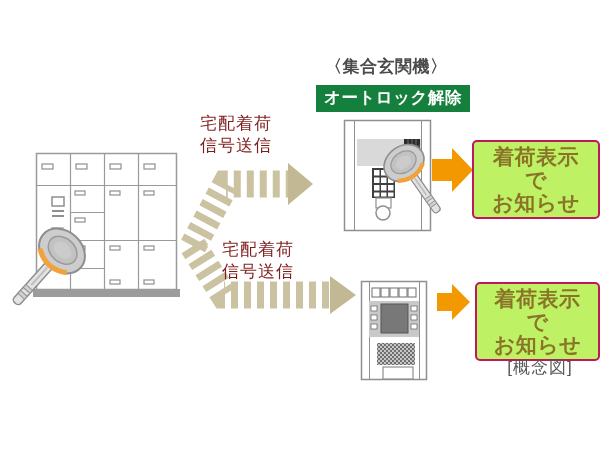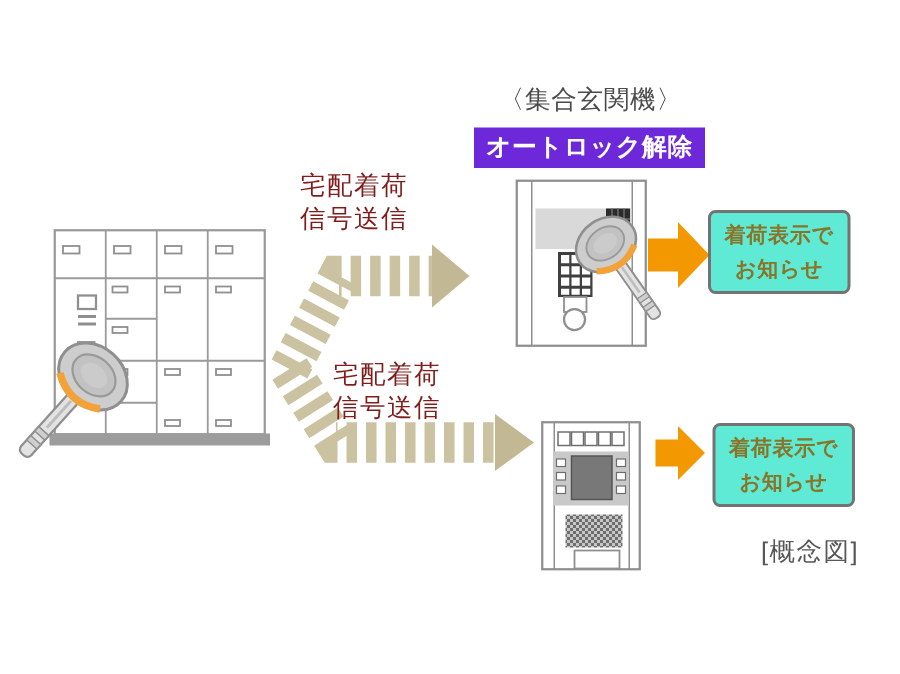--- a/index.html
+++ b/index.html
@@ -3,29 +3,29 @@
 <meta charset="utf-8">
 <style>
   html,body{margin:0;padding:0;background:#fff;}
   #stage{
     position:relative;width:600px;height:449px;background:#ffffff;overflow:hidden;
     font-family:"Liberation Sans","DejaVu Sans",sans-serif;
   }
   #art{position:absolute;left:0;top:0;z-index:1;}
   .txt{position:absolute;z-index:2;}
   .label{font-size:17px;color:#4b4b4b;letter-spacing:0.5px;}
-  .center{text-align:right;}
+  .center{text-align:left;font-weight:bold;}
   .signal{font-size:17px;color:#7f1d1d;line-height:22px;text-align:left;letter-spacing:1px;}
   .badge{
-    background:#6d28d9;color:#ffffff;font-weight:bold;font-size:16.5px;
+    background:#15803d;color:#ffffff;font-weight:bold;font-size:16.5px;
     padding:2px 8px 3px 8px;letter-spacing:0.5px;display:inline-block;
   }
   .notify{
-    background:#5eead4;border:2px solid #737373;border-radius:5px;
-    color:#8a7428;font-weight:bold;font-size:14px;line-height:23px;
+    background:#bef264;border:2px solid #be185d;border-radius:5px;
+    color:#8a7428;font-weight:bold;font-size:21px;line-height:23px;
     text-align:center;padding:3px 9px;display:inline-block;letter-spacing:0.5px;
   }
   .caption{font-size:17px;color:#565656;letter-spacing:1px;}
 </style>
 </head>
 <body>
 
 <div id="stage">
 
   <svg id="art" width="600" height="449" viewBox="0 0 600 449">

